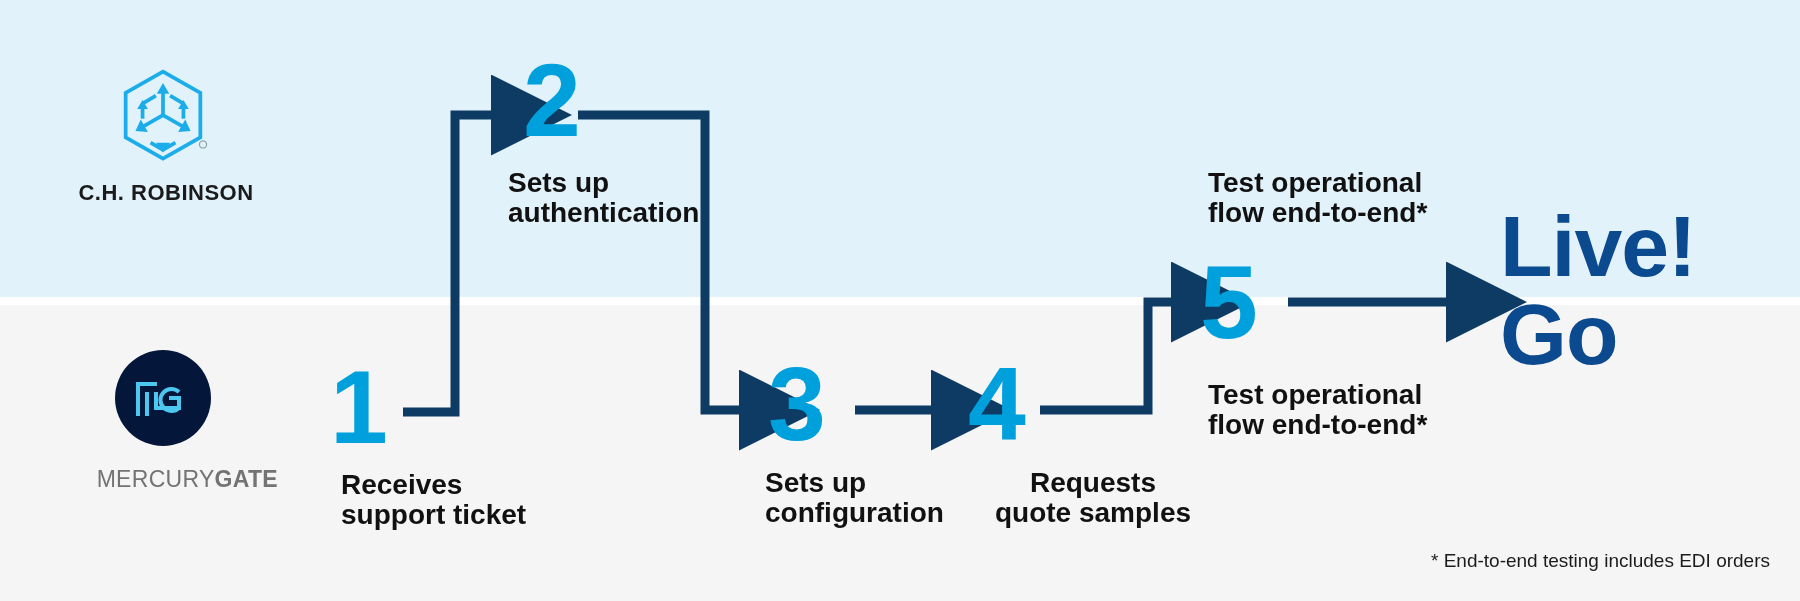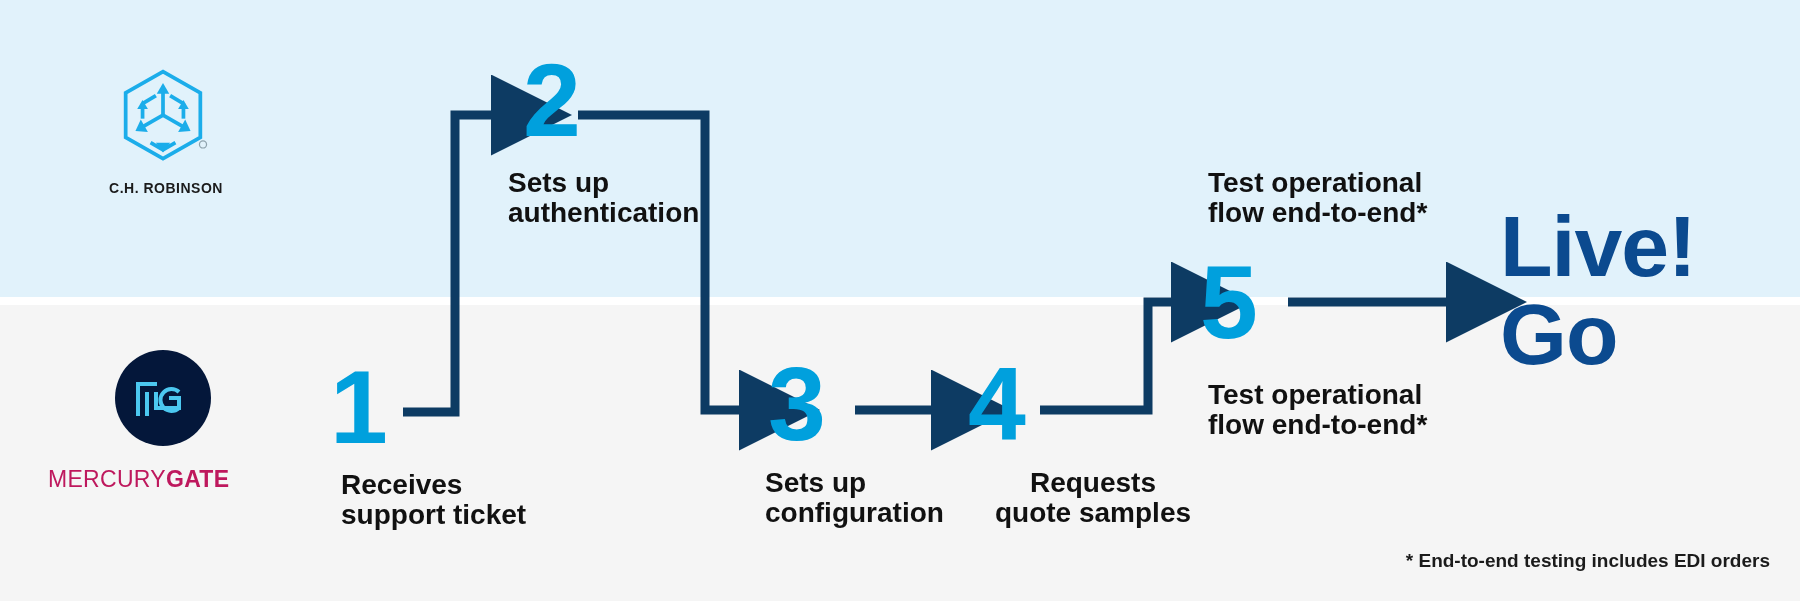--- a/index.html
+++ b/index.html
@@ -14,31 +14,31 @@
   
   .band{position:absolute;left:0;width:1800px;}
   #band-top{top:0;height:297px;background:#e1f2fb;}
   #band-gap{top:297px;height:8px;background:#ffffff;}
   #band-bottom{top:305px;height:296px;background:#f5f5f5;}
 
   
   #chr-logo{position:absolute;left:118px;top:68px;width:90px;height:96px;}
   #chr-wordmark{
     position:absolute;left:56px;top:180px;width:220px;
-    text-align:center;font-size:14px;font-weight:bold;
+    text-align:center;font-size:22px;font-weight:bold;
     letter-spacing:.5px;color:#1b1b1b;
   }
   #mg-badge{
     position:absolute;left:115px;top:350px;width:96px;height:96px;
     border-radius:50%;background:#04173a;
   }
   #mg-mark{position:absolute;left:20px;top:28px;width:58px;height:40px;}
   #mg-wordmark{
     position:absolute;left:48px;top:466px;width:230px;
-    text-align:left;font-size:23px;color:#be185d;
+    text-align:right;font-size:23px;color:#737373;
     letter-spacing:.3px;white-space:nowrap;
   }
   #mg-wordmark .light{font-weight:400;}
   #mg-wordmark .heavy{font-weight:bold;}
 
   
   #wires{position:absolute;left:0;top:0;width:1800px;height:601px;}
 
   
   .step-num{
@@ -67,21 +67,21 @@
   #lbl-5b{left:1208px;top:380px;width:260px;}
 
   #golive{
     position:absolute;left:1500px;top:202px;width:280px;
     color:#0b4a8f;font-weight:bold;font-size:86px;line-height:88px;
     letter-spacing:-1px;
   }
 
   #footnote{
     position:absolute;left:1370px;top:550px;width:400px;
-    text-align:right;font-size:19px;color:#1b1b1b;font-weight:700;
+    text-align:right;font-size:19px;color:#1b1b1b;font-weight:400;
   }
 </style>
 </head>
 <body>
 
 <div id="stage">
 
   <div class="band" id="band-top"></div>
   <div class="band" id="band-gap"></div>
   <div class="band" id="band-bottom"></div>

